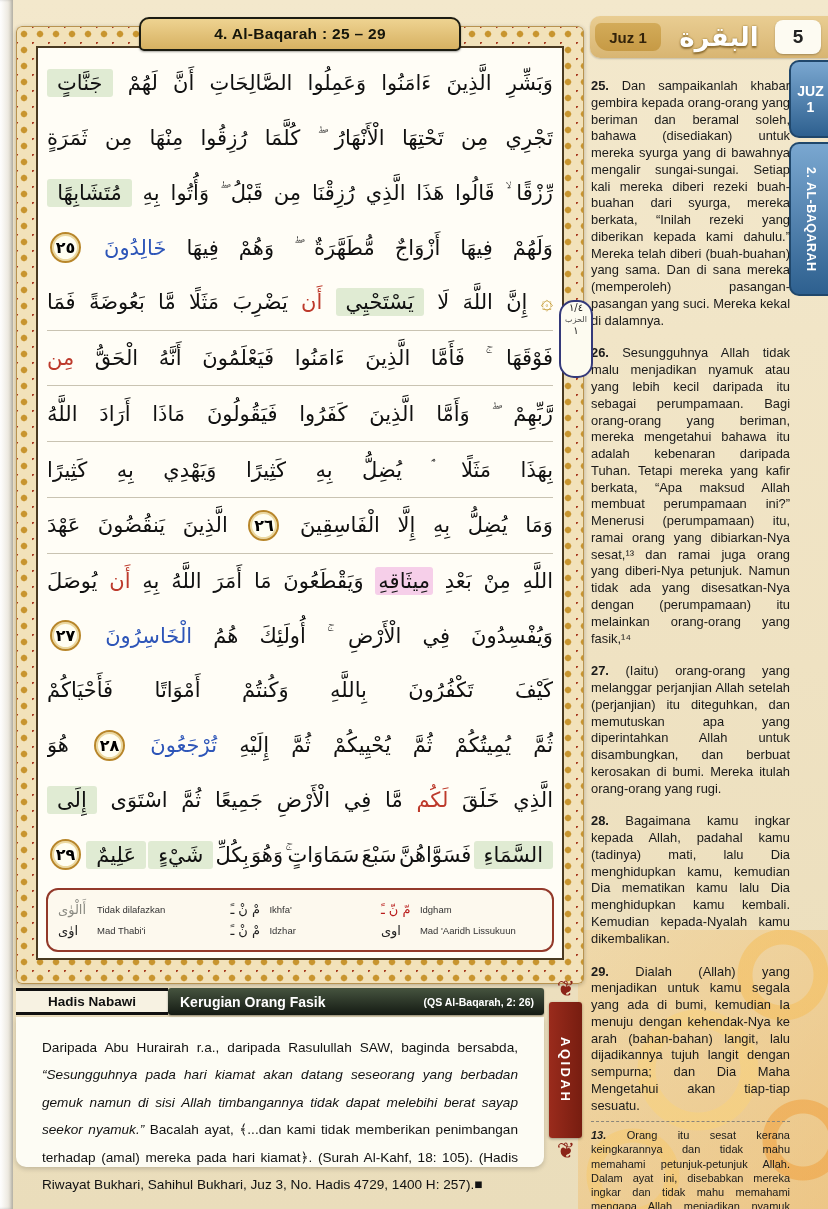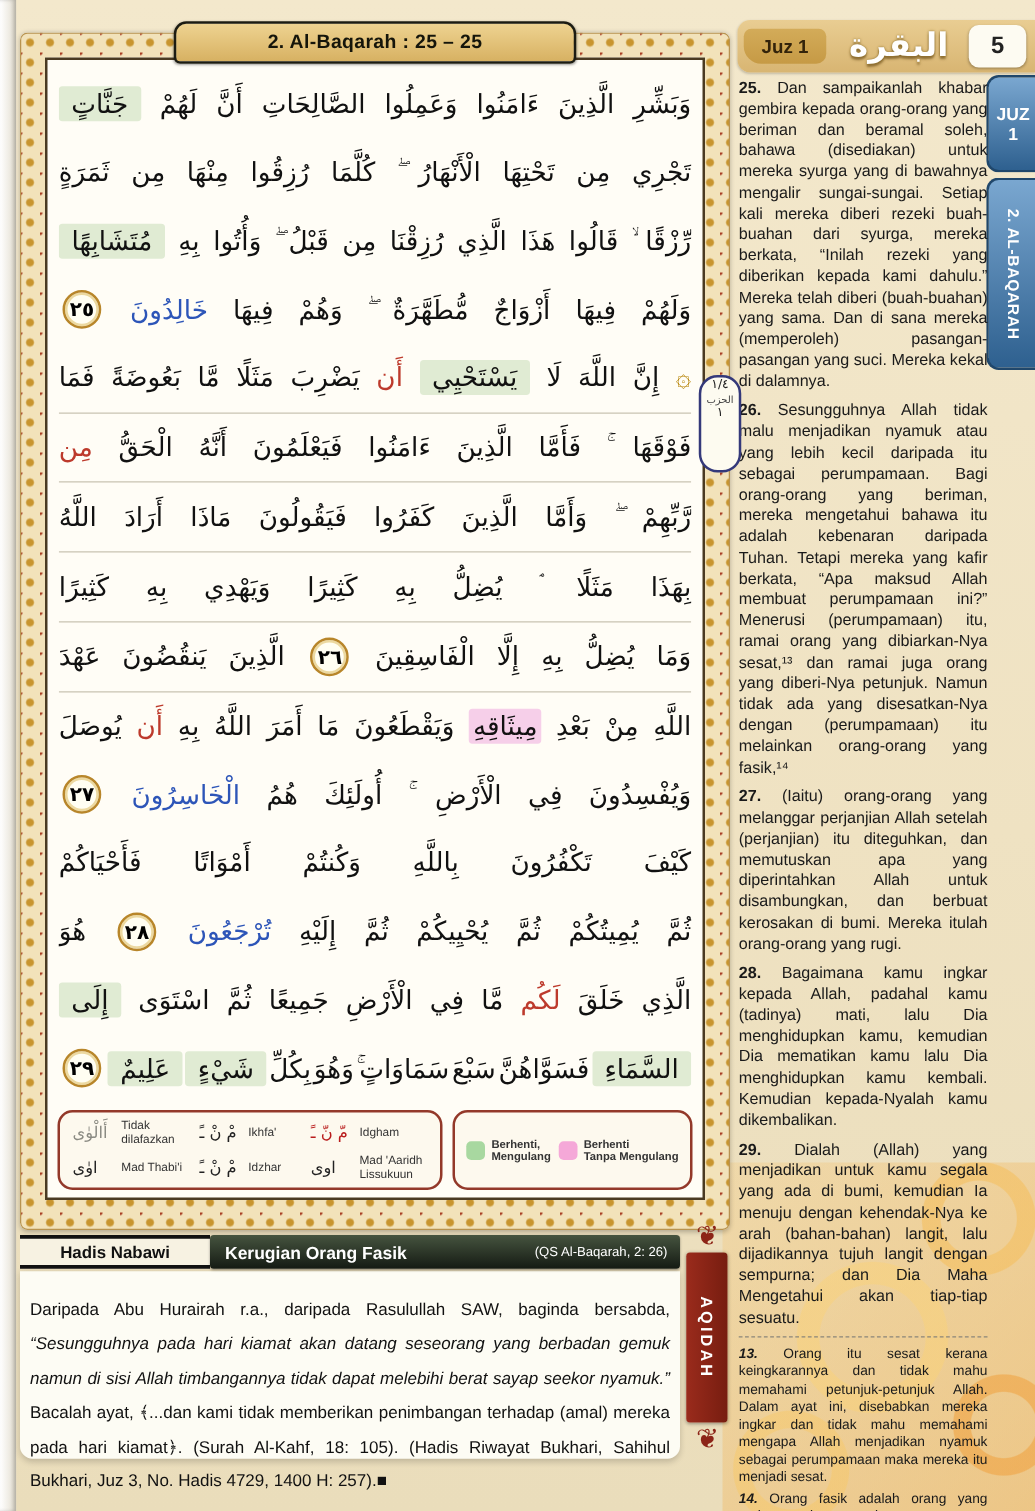--- a/index.html
+++ b/index.html
@@ -78,62 +78,62 @@
   .tab-juz{position:absolute;left:789px;top:60px;width:39px;height:74px;
     background:linear-gradient(180deg,#7aa7d0,#2e608f);border:2px solid #20476b;border-right:none;
     border-radius:10px 0 0 10px;color:#fff;font-weight:bold;font-size:14px;line-height:1.15;
     display:flex;flex-direction:column;align-items:center;justify-content:center;white-space:pre-line;text-align:center;}
   .tab-surah{position:absolute;left:789px;top:142px;width:39px;height:150px;
     background:linear-gradient(180deg,#7aa7d0,#2e608f);border:2px solid #20476b;border-right:none;
     border-radius:10px 0 0 10px;color:#fff;font-weight:bold;font-size:12.5px;letter-spacing:.5px;
     writing-mode:vertical-rl;display:flex;align-items:center;justify-content:center;}
   
   .trans{position:absolute;left:591px;top:62px;width:199px;z-index:2;}
-  .verse{font-size:12.9px;line-height:1.3;text-align:justify;margin:0 0 7px 0;}
+  .verse{font-size:12.9px;line-height:1.3;text-align:justify;margin:16px 0 7px 0;}
   .vnum{font-weight:bold;}
   .fnsep{border-top:1.5px dashed #8a857a;margin:7px 0 6px 0;}
   .footnote{font-size:11px;line-height:1.28;text-align:justify;margin:0 0 3px 0;}
   .fnum{font-weight:bold;font-style:italic;}
   
   .deco{position:absolute;right:0;top:930px;width:250px;height:279px;z-index:0;pointer-events:none;
     background:
       radial-gradient(circle at 205px 45px, rgba(0,0,0,0) 30px, rgba(245,190,90,.55) 31px, rgba(245,190,90,.55) 45px, rgba(0,0,0,0) 46px),
       radial-gradient(circle at 120px 140px, rgba(0,0,0,0) 42px, rgba(250,210,120,.5) 43px, rgba(250,210,120,.5) 60px, rgba(0,0,0,0) 61px),
       radial-gradient(circle at 225px 210px, rgba(0,0,0,0) 26px, rgba(240,160,60,.55) 27px, rgba(240,160,60,.55) 40px, rgba(0,0,0,0) 41px),
       radial-gradient(circle at 55px 245px, rgba(0,0,0,0) 32px, rgba(248,200,100,.45) 33px, rgba(248,200,100,.45) 46px, rgba(0,0,0,0) 47px),
       linear-gradient(135deg, rgba(246,196,110,.25), rgba(240,170,70,.45));}
   
   .hadis-head{position:absolute;left:16px;top:988px;width:528px;height:27px;display:flex;z-index:3;}
   .hadis-label{width:152px;background:#f7f2e2;border-top:3px solid #111;border-bottom:3px solid #111;
     display:flex;align-items:center;justify-content:center;font-weight:bold;font-size:13.5px;color:#111;}
   .hadis-titlebar{flex:1;background:linear-gradient(180deg,#46543f,#141a13);color:#fff;
     display:flex;align-items:center;justify-content:space-between;padding:0 10px 0 12px;
     border-radius:3px;font-weight:bold;font-size:14px;box-shadow:0 1px 2px rgba(0,0,0,.4);}
-  .hadis-ref{font-size:10.5px;font-weight:normal;}
+  .hadis-ref{font-size:10.5px;font-weight:bold;}
   .hadis-body{position:absolute;left:16px;top:1017px;width:528px;height:150px;z-index:2;
     background:#fdfcf4;border-radius:0 0 10px 10px;box-shadow:0 2px 5px rgba(0,0,0,.18);
-    padding:17px 8px;box-sizing:border-box;font-size:13.6px;line-height:2.02;text-align:justify;color:#111;}
+    padding:17px 26px;box-sizing:border-box;font-size:13.6px;line-height:2.02;text-align:justify;color:#111;}
   .hadis-body em{font-style:italic;}
   
   .aqidah{position:absolute;left:549px;top:1002px;width:33px;height:136px;z-index:4;
     background:linear-gradient(90deg,#9a2b1c,#771d10);color:#fff;border-radius:3px;
     writing-mode:vertical-rl;display:flex;align-items:center;justify-content:center;
     font-weight:bold;font-size:13px;letter-spacing:2.5px;box-shadow:0 1px 3px rgba(0,0,0,.35);}
   .aq-orn{position:absolute;left:546px;width:40px;text-align:center;color:#8c2418;
     font-size:22px;line-height:1;z-index:3;}
   .aq-orn.top{top:978px;} .aq-orn.bot{top:1140px;}
 </style>
 </head>
 <body>
 
 <div class="book-edge"></div>
 <div class="deco"></div>
 
 <div class="qframe">
-  <div class="banner">2. Al-Baqarah : 25 – 25</div>
+  <div class="banner">4. Al-Baqarah : 25 – 29</div>
   <div class="qinner">
     <div class="qtext" id="qtext">
         <div class="qline">
           <span class="w">وَبَشِّرِ</span>
           <span class="w">الَّذِينَ</span>
           <span class="w">ءَامَنُوا</span>
           <span class="w">وَعَمِلُوا</span>
           <span class="w">الصَّالِحَاتِ</span>
           <span class="w">أَنَّ</span>
           <span class="w">لَهُمْ</span>
@@ -320,26 +320,20 @@
           </div>
           <div class="leg-item">
             <span class="leg-sym ">مْ نْ ـً</span>
             <span>Idzhar</span>
           </div>
           <div class="leg-item">
             <span class="leg-sym ">اوى</span>
             <span>Mad 'Aaridh Lissukuun</span>
           </div>
         </div>
-      <div class="stops-box" id="stopsbox">
-          <div class="stop-item"><span class="swatch" style="background: rgb(168, 216, 160);"></span><span>Berhenti,
-Mengulang</span></div>
-          <div class="stop-item"><span class="swatch" style="background: rgb(245, 168, 216);"></span><span>Berhenti
-Tanpa Mengulang</span></div>
-        </div>
     </div>
   </div>
   <div class="hizb">
     <span>١/٤</span>
     <span class="mid">الحزب</span>
     <span>١</span>
   </div>
 </div>
 
 <div class="trans-header">

